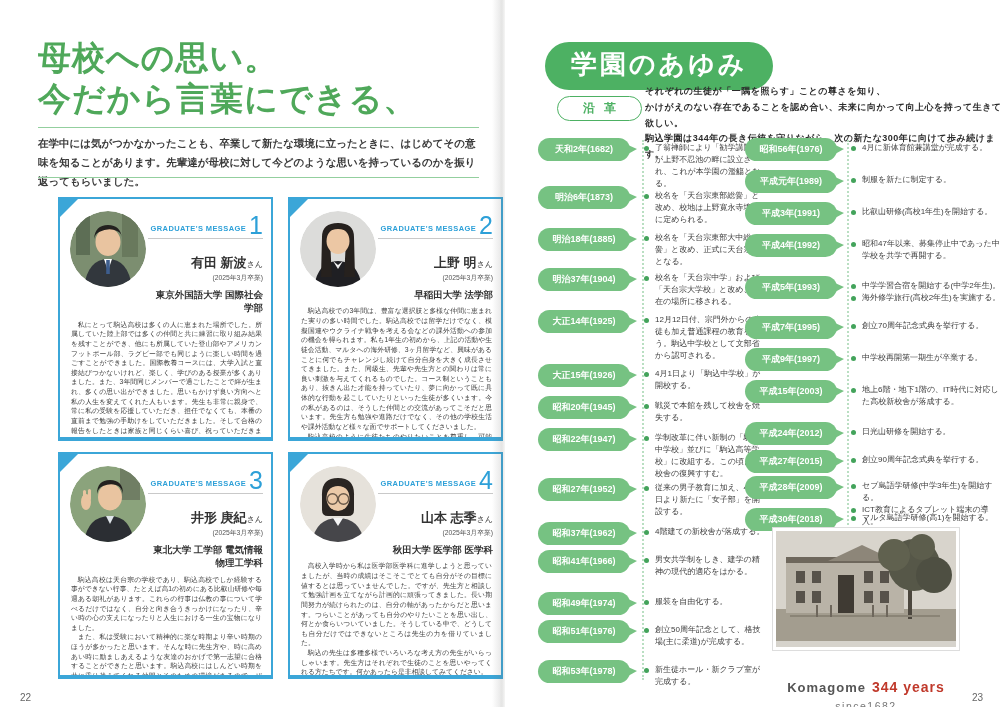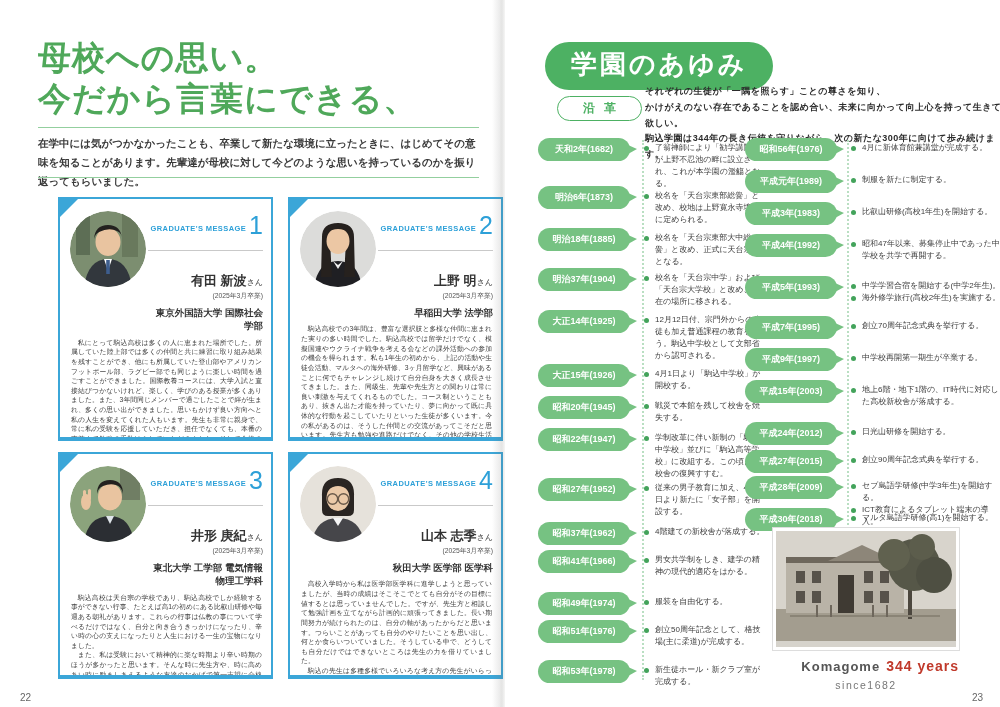--- a/index.html
+++ b/index.html
@@ -21,21 +21,21 @@
 
   .gm-card{position:absolute;background:#fff;border:2px solid #3ba6d8;border-bottom-width:4px;overflow:hidden;}
   .gm-card::before{content:"";position:absolute;left:-2px;top:-2px;border-top:22px solid #3ba6d8;border-right:22px solid transparent;}
   #card1{left:58px;top:197px;width:211px;height:238px;}
   #card2{left:288px;top:197px;width:211px;height:238px;}
   #card3{left:58px;top:452px;width:211px;height:221px;}
   #card4{left:288px;top:452px;width:211px;height:221px;}
   .gm-top{position:relative;min-height:94px;}
   .gm-photo{position:absolute;left:10px;top:12px;width:76px;height:76px;border-radius:50%;overflow:hidden;}
   .gm-right{margin-left:88px;padding:14px 8px 0 0;text-align:right;}
-  .gm-head{border-bottom:1px solid #c9c9c9;padding-bottom:12px;margin-bottom:20px;white-space:nowrap;}
+  .gm-head{border-bottom:1px solid #c9c9c9;padding-bottom:0;margin-bottom:14px;white-space:nowrap;}
   .gm-label{font-size:7.5px;font-weight:bold;color:#2da0d8;letter-spacing:.4px;vertical-align:3px;}
   .gm-num{font-size:25px;color:#2da0d8;font-weight:400;margin-left:3px;line-height:1;}
   .gm-name{font-size:13px;font-weight:bold;color:#333;}
   .gm-suffix{font-size:8px;color:#333;}
   .gm-grad{font-size:6.8px;color:#555;margin-top:1px;}
   .gm-school{font-size:9.5px;font-weight:bold;color:#333;margin-top:5px;line-height:1.4;}
   .gm-body{padding:5px 9px 0 11px;font-size:6.8px;line-height:1.42;color:#3c3c3c;text-align:justify;}
   .gm-body p{margin:0;text-indent:1em;}
   .page-num{position:absolute;font-size:10px;color:#666;}
   #pn-left{left:20px;top:692px;}
@@ -58,21 +58,21 @@
           text-align:center;padding:5px 3px;border-radius:13px;}
   .tl-era::after{content:"";position:absolute;right:-7px;top:7px;border-left:9px solid #76c282;
                  border-top:4px solid transparent;border-bottom:5px solid transparent;}
   .tl-desc{position:absolute;left:115px;top:4px;width:112px;font-size:8px;color:#3c3c3c;line-height:1.5;}
   #tl-right .tl-desc{width:142px;}
   .tl-line{position:relative;padding-left:2px;}
   .tl-line::before{content:"";position:absolute;left:-9px;top:3.5px;width:5px;height:5px;border-radius:50%;background:#43a35b;}
 
   .rp-photo{position:absolute;left:268px;top:528px;width:186px;}
   .photo-frame{border:3px solid #fff;outline:1px solid #ddd;height:116px;overflow:hidden;background:#d6d3cc;}
-  .photo-caption{text-align:right;margin-top:7px;white-space:nowrap;}
+  .photo-caption{text-align:center;margin-top:28px;white-space:nowrap;}
   .cap-komagome{font-size:13px;font-weight:bold;color:#555;letter-spacing:1px;}
   .cap-years{font-size:14px;font-weight:bold;color:#c0392b;margin-left:6px;letter-spacing:1px;}
   .cap-since{text-align:center;font-size:10.5px;color:#777;letter-spacing:1.5px;margin-top:4px;}
 </style>
 </head>
 <body>
 
 <div class="corner-mark"></div>
 
 <div class="page" id="left-page">
@@ -318,21 +318,21 @@
           <div class="tl-line">4月に新体育館兼講堂が完成する。</div>
         </div>
     </div>
     <div class="tl-item" style="top:40px">
       <div class="tl-era">平成元年(1989)</div>
       <div class="tl-desc">
           <div class="tl-line">制服を新たに制定する。</div>
         </div>
     </div>
     <div class="tl-item" style="top:72px">
-      <div class="tl-era">平成3年(1983)</div>
+      <div class="tl-era">平成3年(1991)</div>
       <div class="tl-desc">
           <div class="tl-line">比叡山研修(高校1年生)を開始する。</div>
         </div>
     </div>
     <div class="tl-item" style="top:104px">
       <div class="tl-era">平成4年(1992)</div>
       <div class="tl-desc">
           <div class="tl-line">昭和47年以来、募集停止中であった中学校を共学で再開する。</div>
         </div>
     </div>

